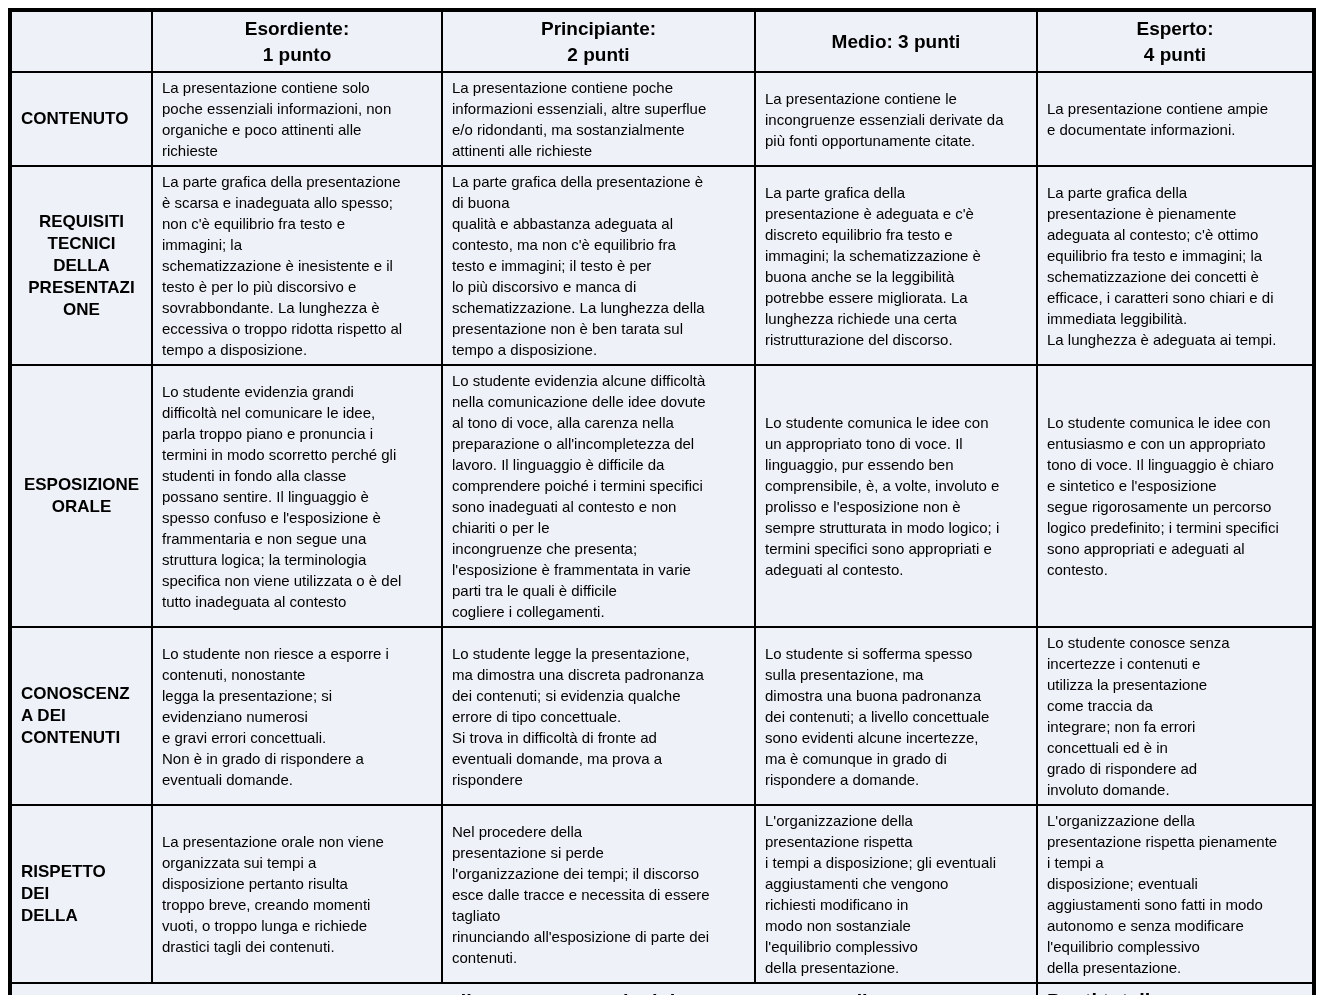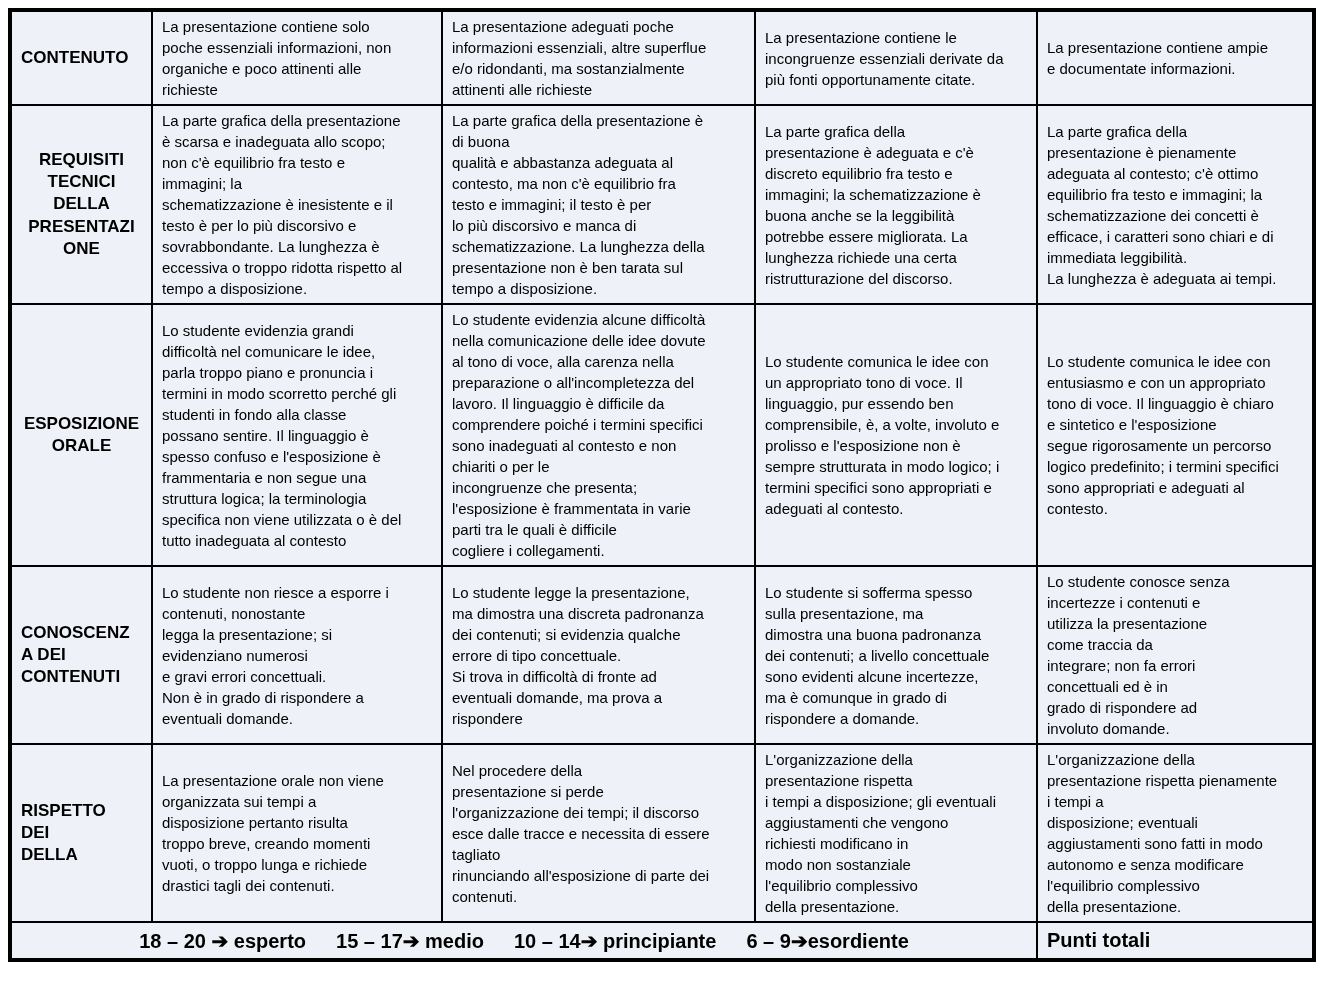--- a/index.html
+++ b/index.html
@@ -82,46 +82,56 @@
 <div class="page">
   <table class="rubric">
     <colgroup>
       <col style="width:142px">
       <col style="width:290px">
       <col style="width:313px">
       <col style="width:282px">
       <col style="width:277px">
     </colgroup>
     <tbody>
+      <tr class="r-header">
+        <th class="col-header"></th>
+        <th class="col-header">Esordiente:
+1 punto</th>
+        <th class="col-header">Principiante:
+2 punti</th>
+        <th class="col-header">Medio: 3 punti</th>
+        <th class="col-header">Esperto:
+4 punti</th>
+      </tr>
 
       <tr class="r-contenuto">
         <td class="row-header rh-left">CONTENUTO</td>
         <td class="body-cell">La presentazione contiene solo
 poche essenziali informazioni, non
 organiche e poco attinenti alle
 richieste</td>
-        <td class="body-cell">La presentazione adeguati poche
+        <td class="body-cell">La presentazione contiene poche
 informazioni essenziali, altre superflue
 e/o ridondanti, ma sostanzialmente
 attinenti alle richieste</td>
         <td class="body-cell">La presentazione contiene le
 incongruenze essenziali derivate da
 più fonti opportunamente citate.</td>
         <td class="body-cell">La presentazione contiene ampie
 e documentate informazioni.</td>
       </tr>
 
       <tr class="r-requisiti">
         <td class="row-header rh-center">REQUISITI
 TECNICI
 DELLA
 PRESENTAZI
 ONE</td>
         <td class="body-cell">La parte grafica della presentazione
-è scarsa e inadeguata allo scopo;
+è scarsa e inadeguata allo spesso;
 non c'è equilibrio fra testo e
 immagini; la
 schematizzazione è inesistente e il
 testo è per lo più discorsivo e
 sovrabbondante. La lunghezza è
 eccessiva o troppo ridotta rispetto al
 tempo a disposizione.</td>
         <td class="body-cell">La parte grafica della presentazione è
 di buona
 qualità e abbastanza adeguata al

